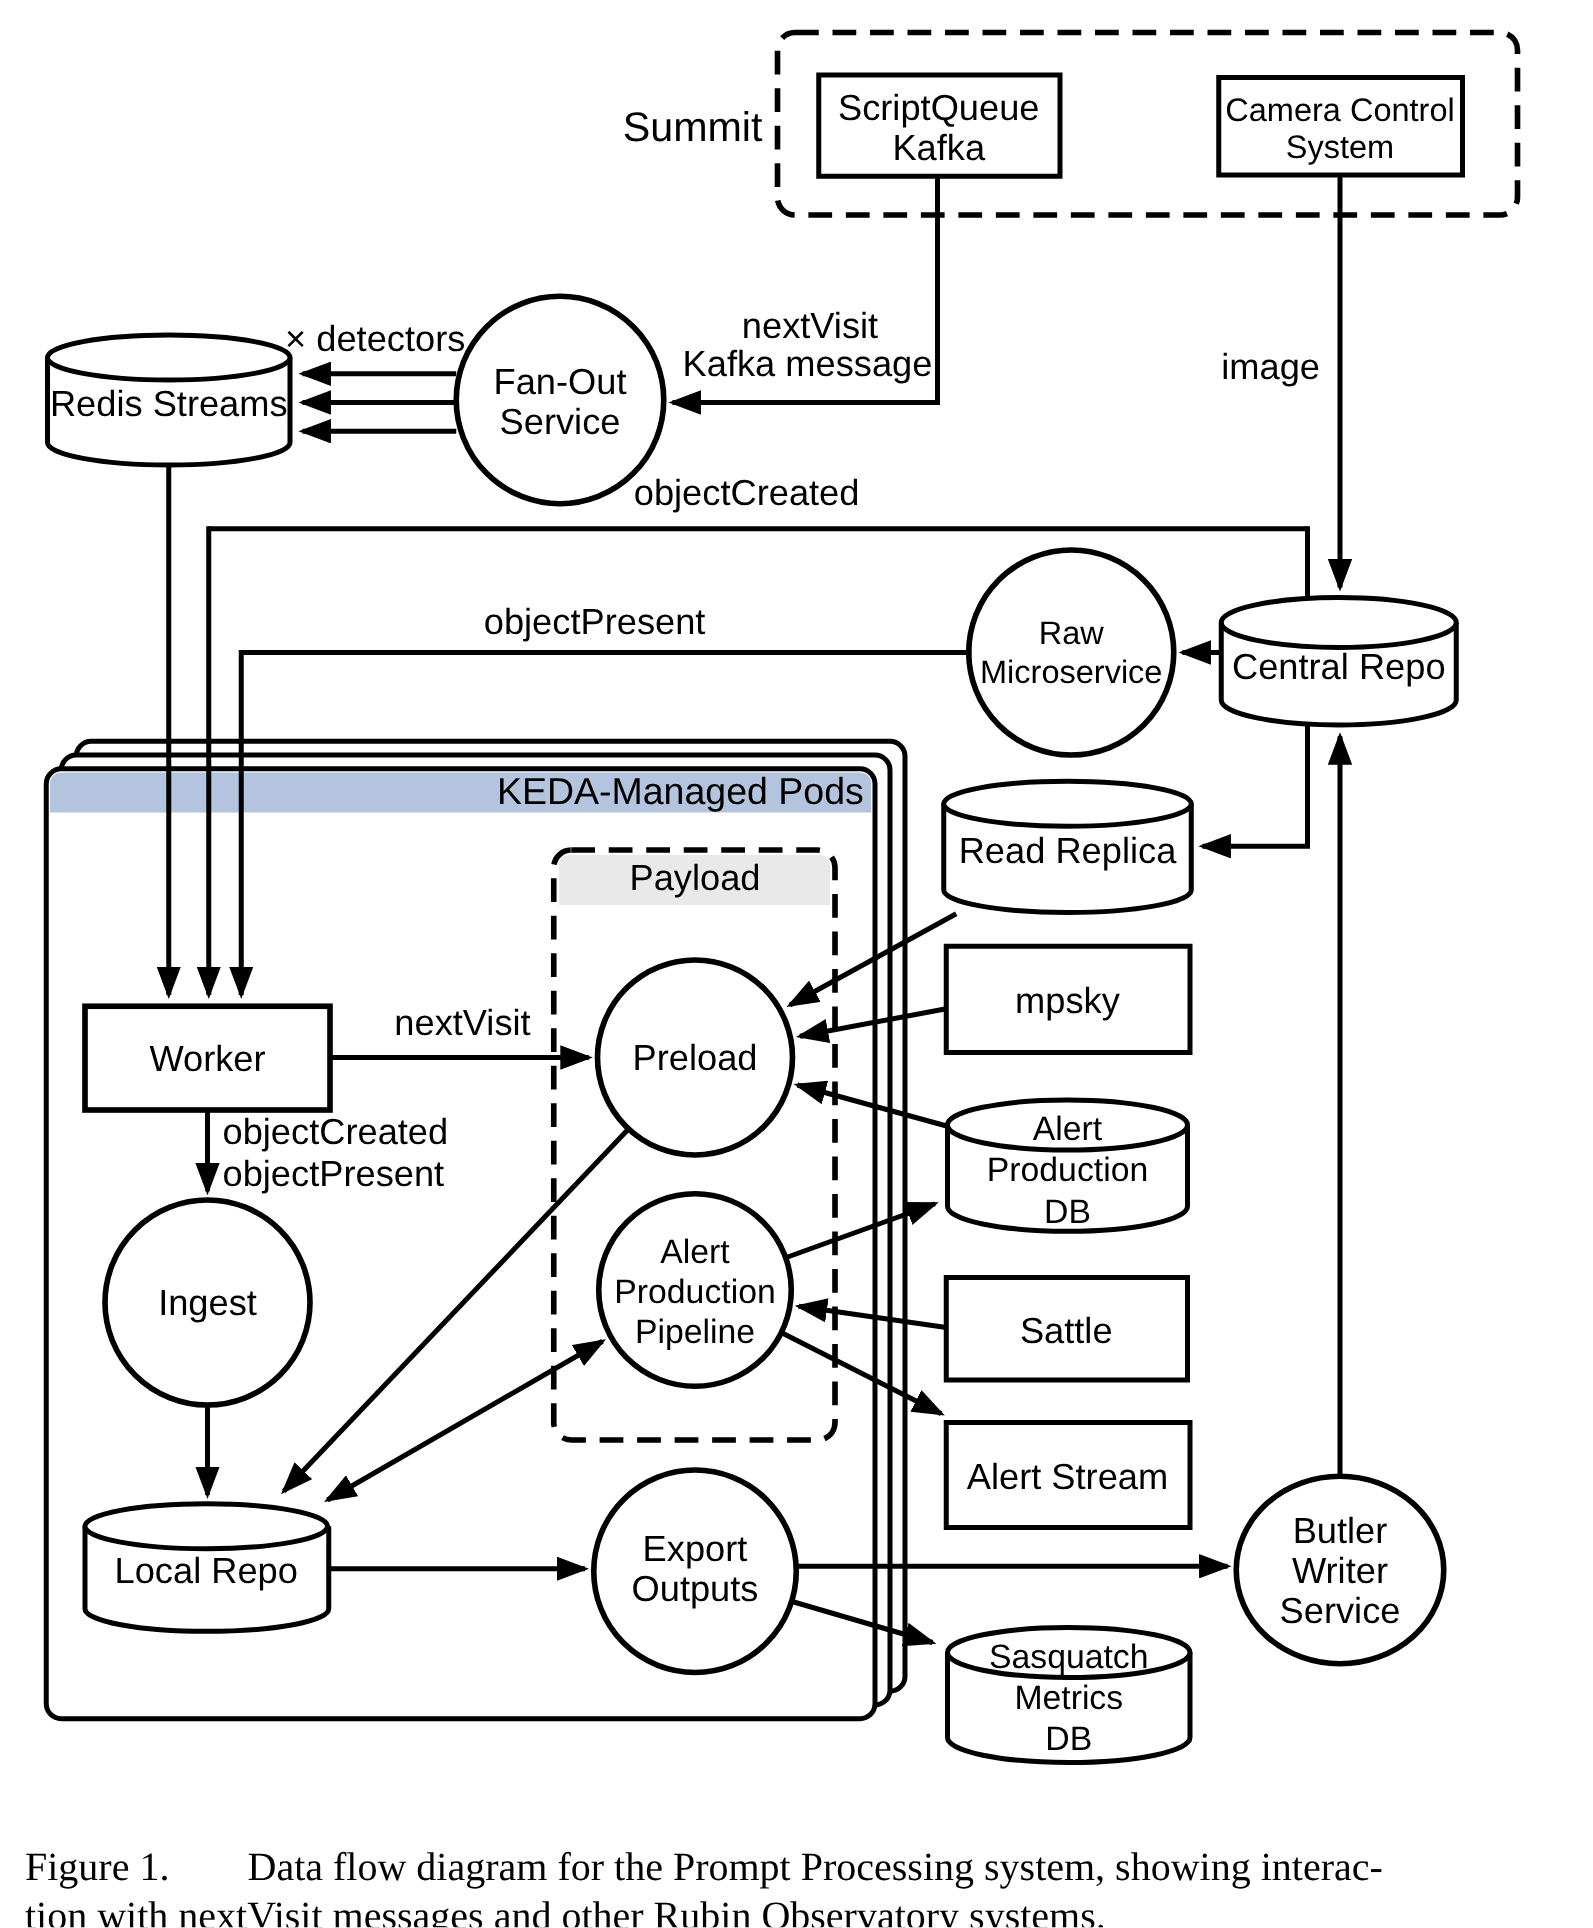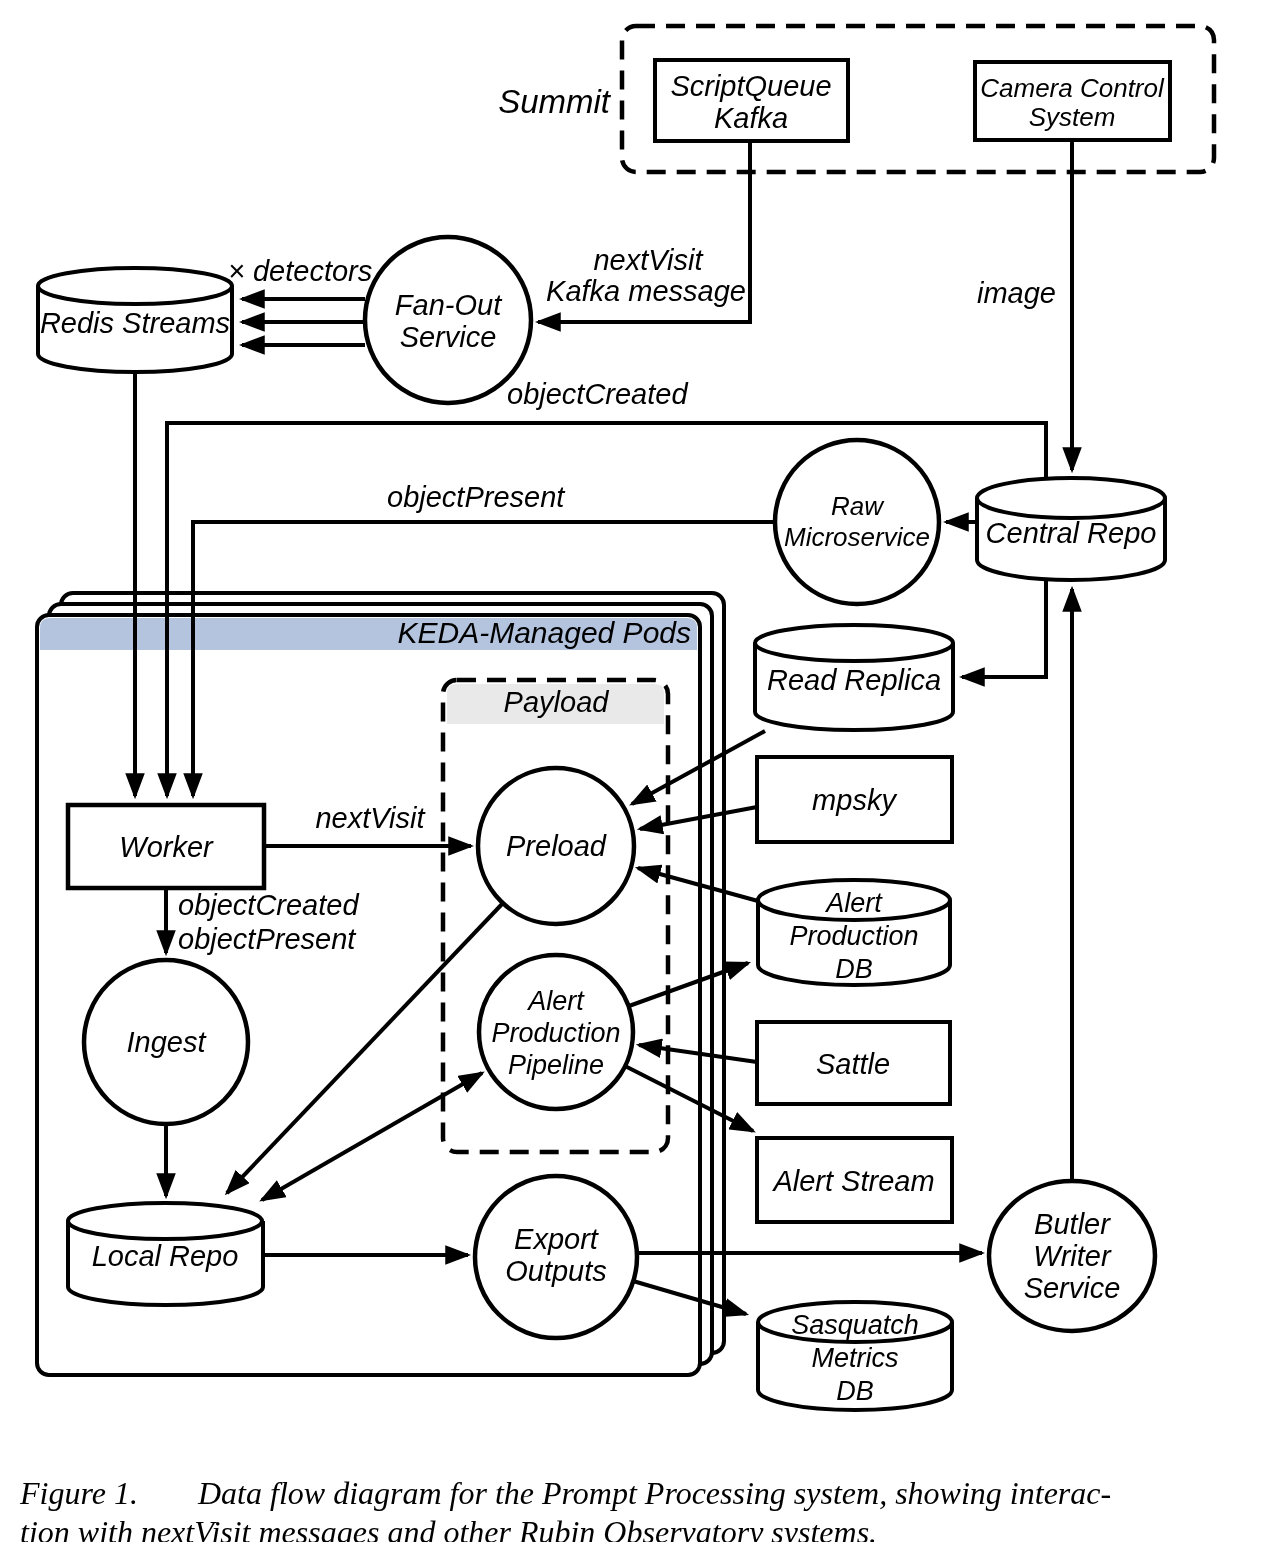--- a/index.html
+++ b/index.html
@@ -1,16 +1,16 @@
 <!DOCTYPE html>
 <html><head>
 <meta charset="utf-8">
 <style>
   html,body{margin:0;padding:0;background:#ffffff;}
-  .canvas{position:relative;width:1274px;height:1542px;background:#ffffff;overflow:hidden;font-style:italic;}
+  .canvas{position:relative;width:1274px;height:1542px;background:#ffffff;overflow:hidden;}
   svg{display:block;}
   text{font-family:"Liberation Sans", sans-serif;fill:#000;}
   .lbl{font-size:29px;}
   .lbl26{font-size:26px;}
   .lbl27{font-size:27px;}
   .summit{font-size:33px;}
   .keda{font-size:30px;}
   .cap{font-family:"Liberation Serif", serif;font-size:32px;}
   .node{fill:#ffffff;stroke:#000000;stroke-width:4;}
   .node45{fill:#ffffff;stroke:#000000;stroke-width:4.5;}

